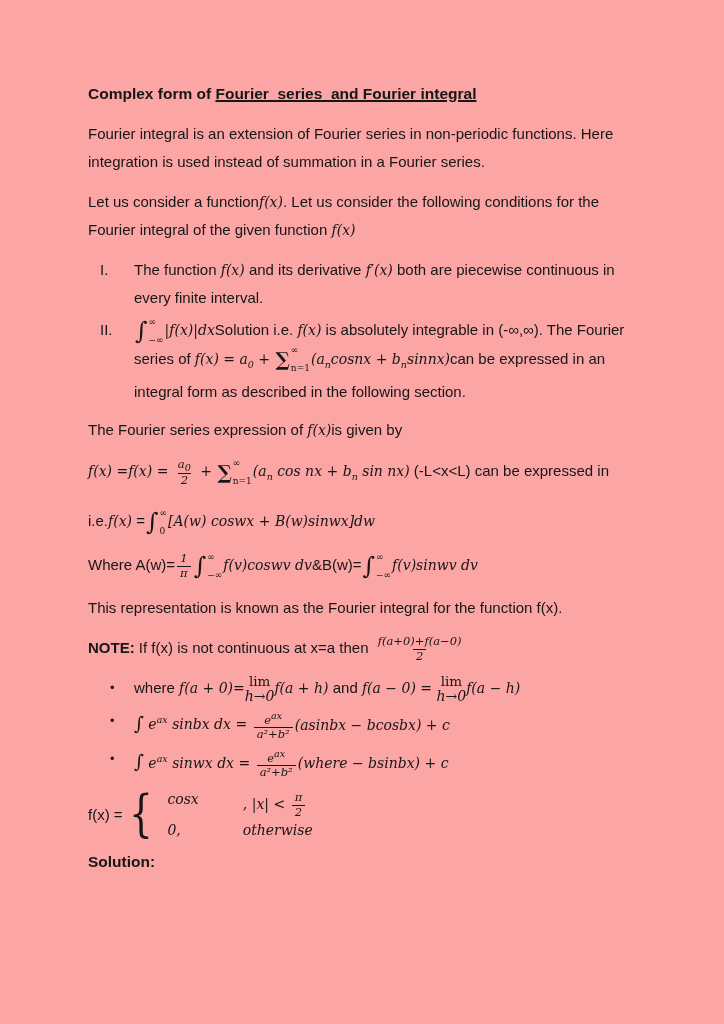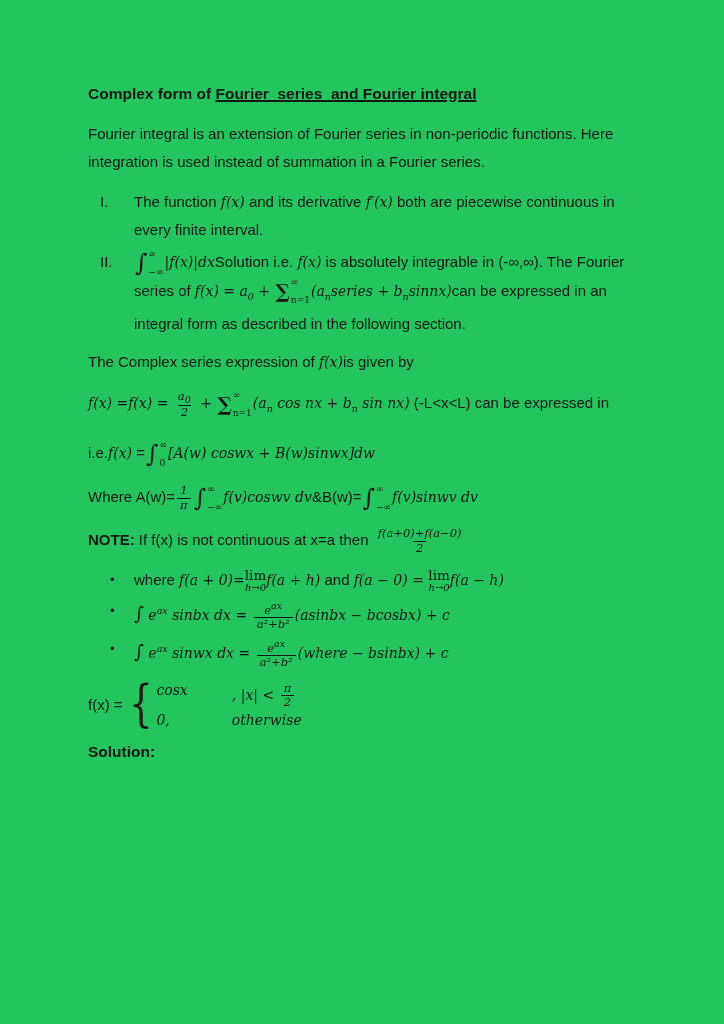--- a/index.html
+++ b/index.html
@@ -1,19 +1,19 @@
 <!DOCTYPE html>
 <html><head>
 <meta charset="utf-8">
 <style>
   html,body { margin:0; padding:0; background:#ffffff; }
   .page {
     position:relative;
     width:724px; height:1024px;
-    background:#22c55e;
+    background:#fca5a5;
     box-sizing:border-box;
     padding:84px 78px 30px 88px;
     font-family:"Liberation Sans", sans-serif;
     font-size:15px;
     color:#161616;
     overflow:hidden;
   }
   .b { font-weight:700; }
   .u { text-decoration:underline; text-decoration-thickness:1.5px; white-space:pre-wrap; }
   .title { margin:0 0 16px; font-weight:700; font-size:15.5px; line-height:20px; }
@@ -36,21 +36,21 @@
   
   .frac { display:inline-flex; flex-direction:column; align-items:center; vertical-align:middle;
     line-height:1.15; font-size:11.5px; margin:0 2px; font-family:"DejaVu Serif", serif; font-style:italic; }
   .frac .num { padding:0 3px; }
   .frac .den { border-top:1.3px solid #161616; padding:0 3px; }
 
   
   .limstack { display:inline-flex; flex-direction:column; align-items:center; vertical-align:middle;
     line-height:1; font-family:"DejaVu Serif", serif; font-style:normal; margin:0 0; }
   .limstack .limtop { font-size:13.5px; }
-  .limstack .limbot { font-size:10px; font-style:italic; }
+  .limstack .limbot { font-size:14px; font-style:italic; }
 
   
   .rlist { margin:2px 0 10px; }
   .rli { display:flex; line-height:28px; margin-bottom:4px; }
   .rli .mk { flex:none; width:34px; padding-left:12px; box-sizing:content-box; }
   .rli .ctn { flex:1; }
 
   
   .eq { margin:4px 0 14px; line-height:30px; }
 
@@ -59,57 +59,58 @@
   .bul { display:flex; margin-bottom:5px; line-height:26px; }
   .bul .dot { flex:none; width:24px; padding-left:22px; font-size:13px; }
   .bul .ctn { flex:1; }
 
   
   .pw { display:flex; align-items:center; margin:2px 0 14px; }
   .pw .fx { margin-right:2px; }
   .brace { font-family:"DejaVu Serif", serif; font-size:50px; font-weight:400; line-height:0.9;
     transform:scaleX(0.75); display:inline-block; }
   .pw .rows { display:grid; grid-template-columns:auto auto; column-gap:44px; row-gap:3px;
-    margin-left:0; font-family:"DejaVu Serif", serif; font-style:italic; font-size:14px; }
+    margin-left:11px; font-family:"DejaVu Serif", serif; font-style:italic; font-size:14px; }
 </style>
 </head>
 <body>
 
 <div class="page">
 
   <p class="title"><span>Complex form of </span><span class="u">Fourier  series  and Fourier integral</span></p>
 
 
   <p class="body">Fourier integral is an extension of Fourier series in non-periodic functions. Here integration is used instead of summation in a Fourier series.</p>
 
+  <p class="body"><span>Let us consider a function</span><span class="m">f(x)</span><span>. Let us consider the following conditions for the Fourier integral of the given function </span><span class="m">f(x)</span></p>
 
   <div class="rlist">
     <div class="rli">
       <span class="mk">I.</span>
       <span class="ctn"><span>The function </span><span class="m">f(x)</span><span> and its derivative </span><span class="m">f′(x)</span><span> both are piecewise continuous in every finite interval.</span></span>
     </div>
     <div class="rli">
       <span class="mk">II.</span>
       <span class="ctn"><span class="bigop">
             <span class="op op-int">∫</span>
             <span class="lims">
               <span class="lt">∞</span>
               <span class="lb">−∞</span>
             </span>
           </span><span class="m">|f(x)|dx</span><span>Solution i.e. </span><span class="m">f(x)</span><span> is absolutely integrable in (-∞,∞). The Fourier series of </span><span class="m"><span>f(x) = a</span><sub>0</sub><span> + </span></span><span class="bigop">
             <span class="op op-sum">∑</span>
             <span class="lims">
               <span class="lt">∞</span>
               <span class="lb">n=1</span>
             </span>
-          </span><span class="m"><span>(a</span><sub>n</sub><span>series + b</span><sub>n</sub><span>sinnx)</span></span><span>can be expressed in an integral form as described in the following section.</span></span>
-    </div>
-  </div>
-
-  <p class="body"><span>The Complex series expression of </span><span class="m">f(x)</span><span>is given by</span></p>
+          </span><span class="m"><span>(a</span><sub>n</sub><span>cosnx + b</span><sub>n</sub><span>sinnx)</span></span><span>can be expressed in an integral form as described in the following section.</span></span>
+    </div>
+  </div>
+
+  <p class="body"><span>The Fourier series expression of </span><span class="m">f(x)</span><span>is given by</span></p>
 
   <div class="eq">
     <span class="m">f(x) =</span><span class="m">f(x) = </span><span class="frac">
         <span class="num"><span>a</span><sub>0</sub></span>
         <span class="den">2</span>
       </span><span class="m"> + </span><span class="bigop">
         <span class="op op-sum">∑</span>
         <span class="lims">
           <span class="lt">∞</span>
           <span class="lb">n=1</span>
@@ -139,20 +140,21 @@
         </span>
       </span><span class="m">f(v)coswv dv</span><span>&amp;B(w)=</span><span class="bigop">
         <span class="op op-int">∫</span>
         <span class="lims">
           <span class="lt">∞</span>
           <span class="lb">−∞</span>
         </span>
       </span><span class="m">f(v)sinwv dv</span>
   </div>
 
+  <p class="body">This representation is known as the Fourier integral for the function f(x).</p>
 
   <p class="body"><span class="b">NOTE:</span><span> If f(x) is not continuous at x=a then </span><span class="frac">
         <span class="num">f(a+0)+f(a−0)</span>
         <span class="den">2</span>
       </span></p>
 
   <div class="blist">
     <div class="bul">
       <span class="dot">•</span>
       <span class="ctn"><span>where </span><span class="m">f(a + 0)=</span><span class="limstack">

